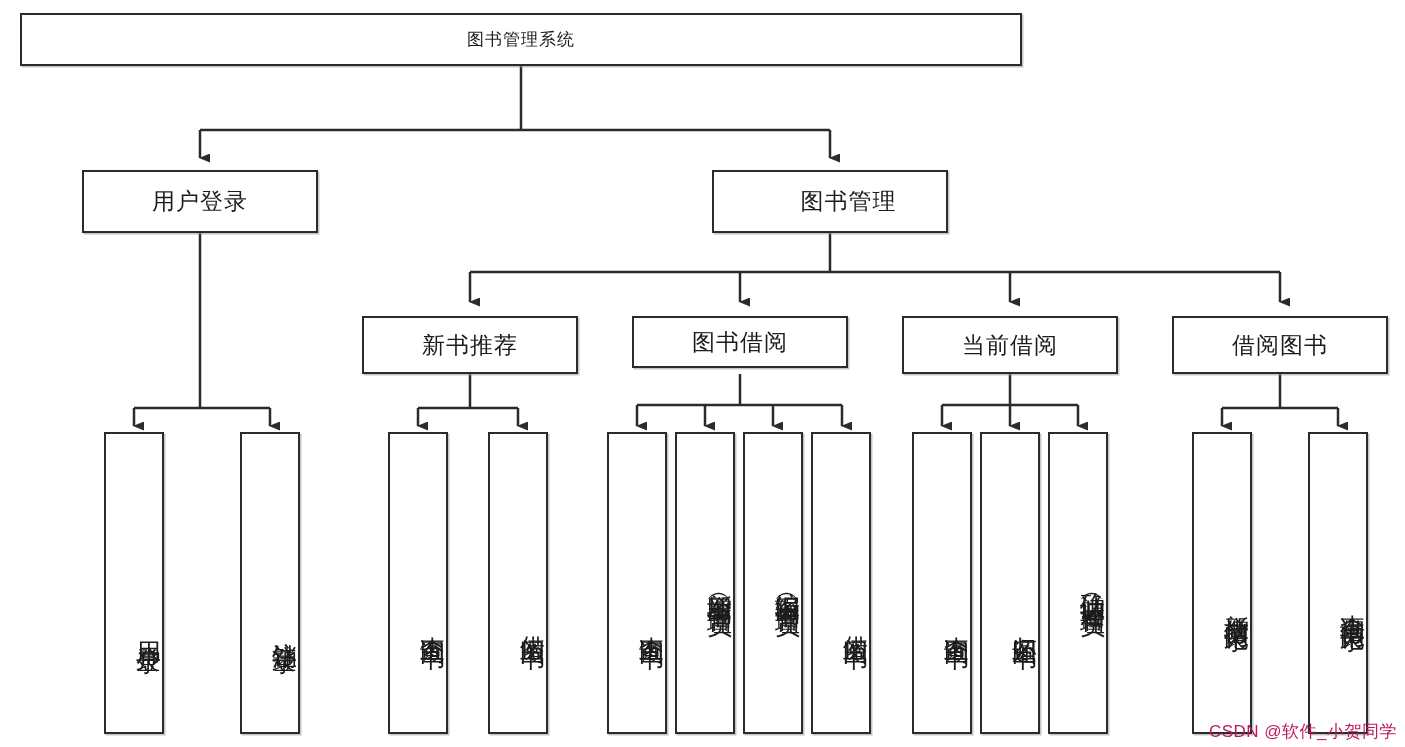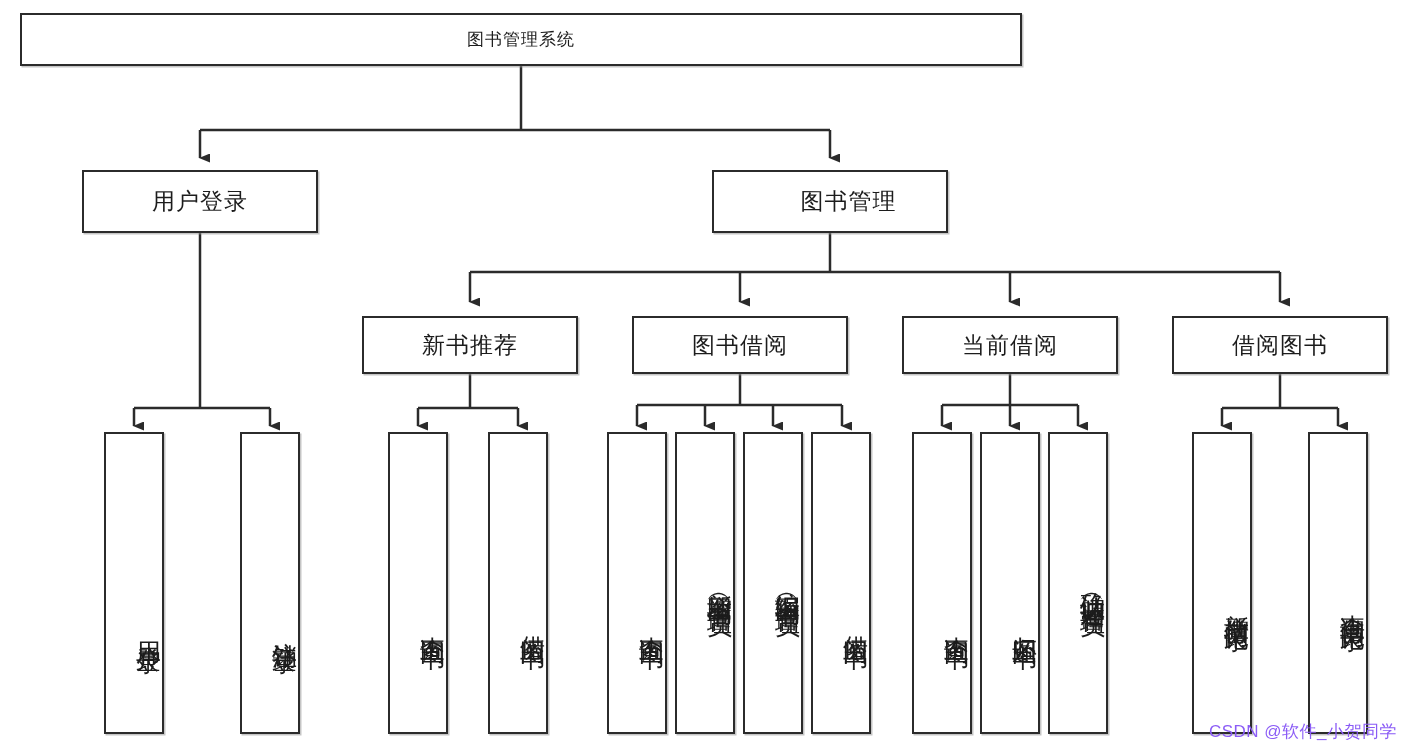--- a/index.html
+++ b/index.html
@@ -57,21 +57,21 @@
   .node-label {
     display: block;
     white-space: pre;
     line-height: 1.05;
   }
   .watermark {
     position: absolute;
     right: 8px;
     bottom: 4px;
     font-size: 17px;
-    color: #8b5cf6;
+    color: #be185d;
     letter-spacing: 0.5px;
     white-space: nowrap;
     pointer-events: none;
   }
 </style>
 </head>
 <body>
 
 <div id="diagram-root">
 
@@ -134,21 +134,21 @@
   </div>
 
   <div class="node horiz" style="left:712px; top:170px; width:236px; height:63px;padding-left:37px;">
     <span class="node-label">图书管理</span>
   </div>
 
   <div class="node horiz" style="left:362px; top:316px; width:216px; height:58px;">
     <span class="node-label">新书推荐</span>
   </div>
 
-  <div class="node horiz" style="left:632px; top:316px; width:216px; height:58px;">
+  <div class="node horiz" style="left:632px; top:316px; width:216px; height:52px;">
     <span class="node-label">图书借阅</span>
   </div>
 
   <div class="node horiz" style="left:902px; top:316px; width:216px; height:58px;">
     <span class="node-label">当前借阅</span>
   </div>
 
   <div class="node horiz" style="left:1172px; top:316px; width:216px; height:58px;">
     <span class="node-label">借阅图书</span>
   </div>

